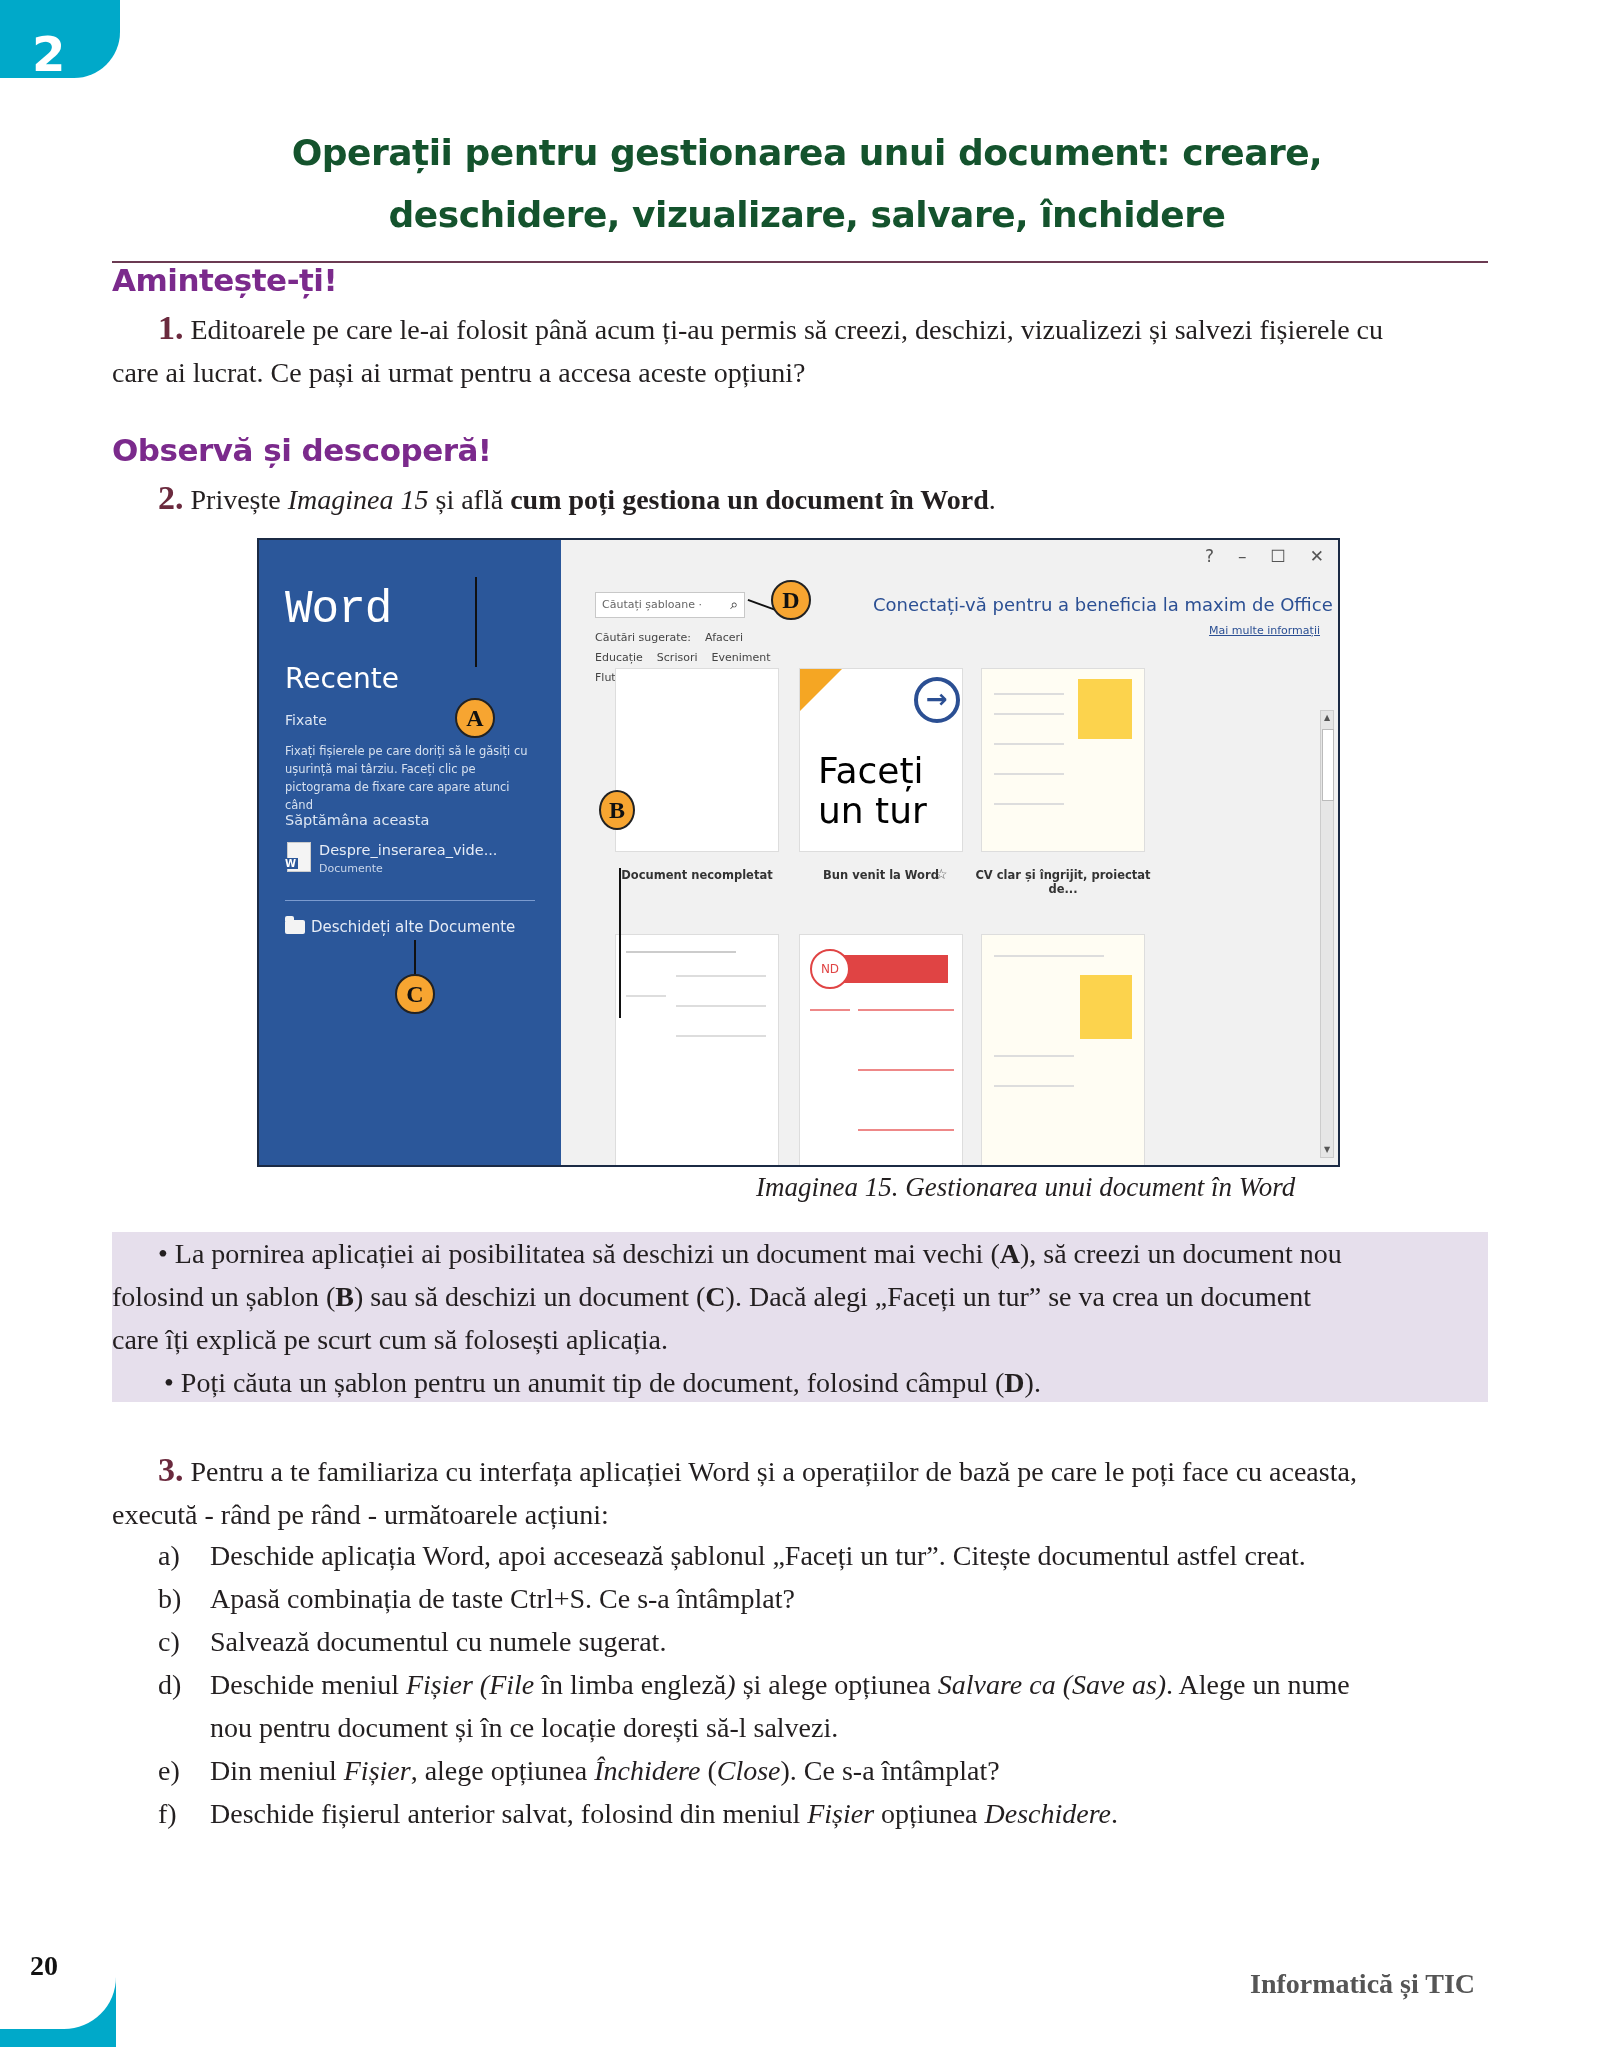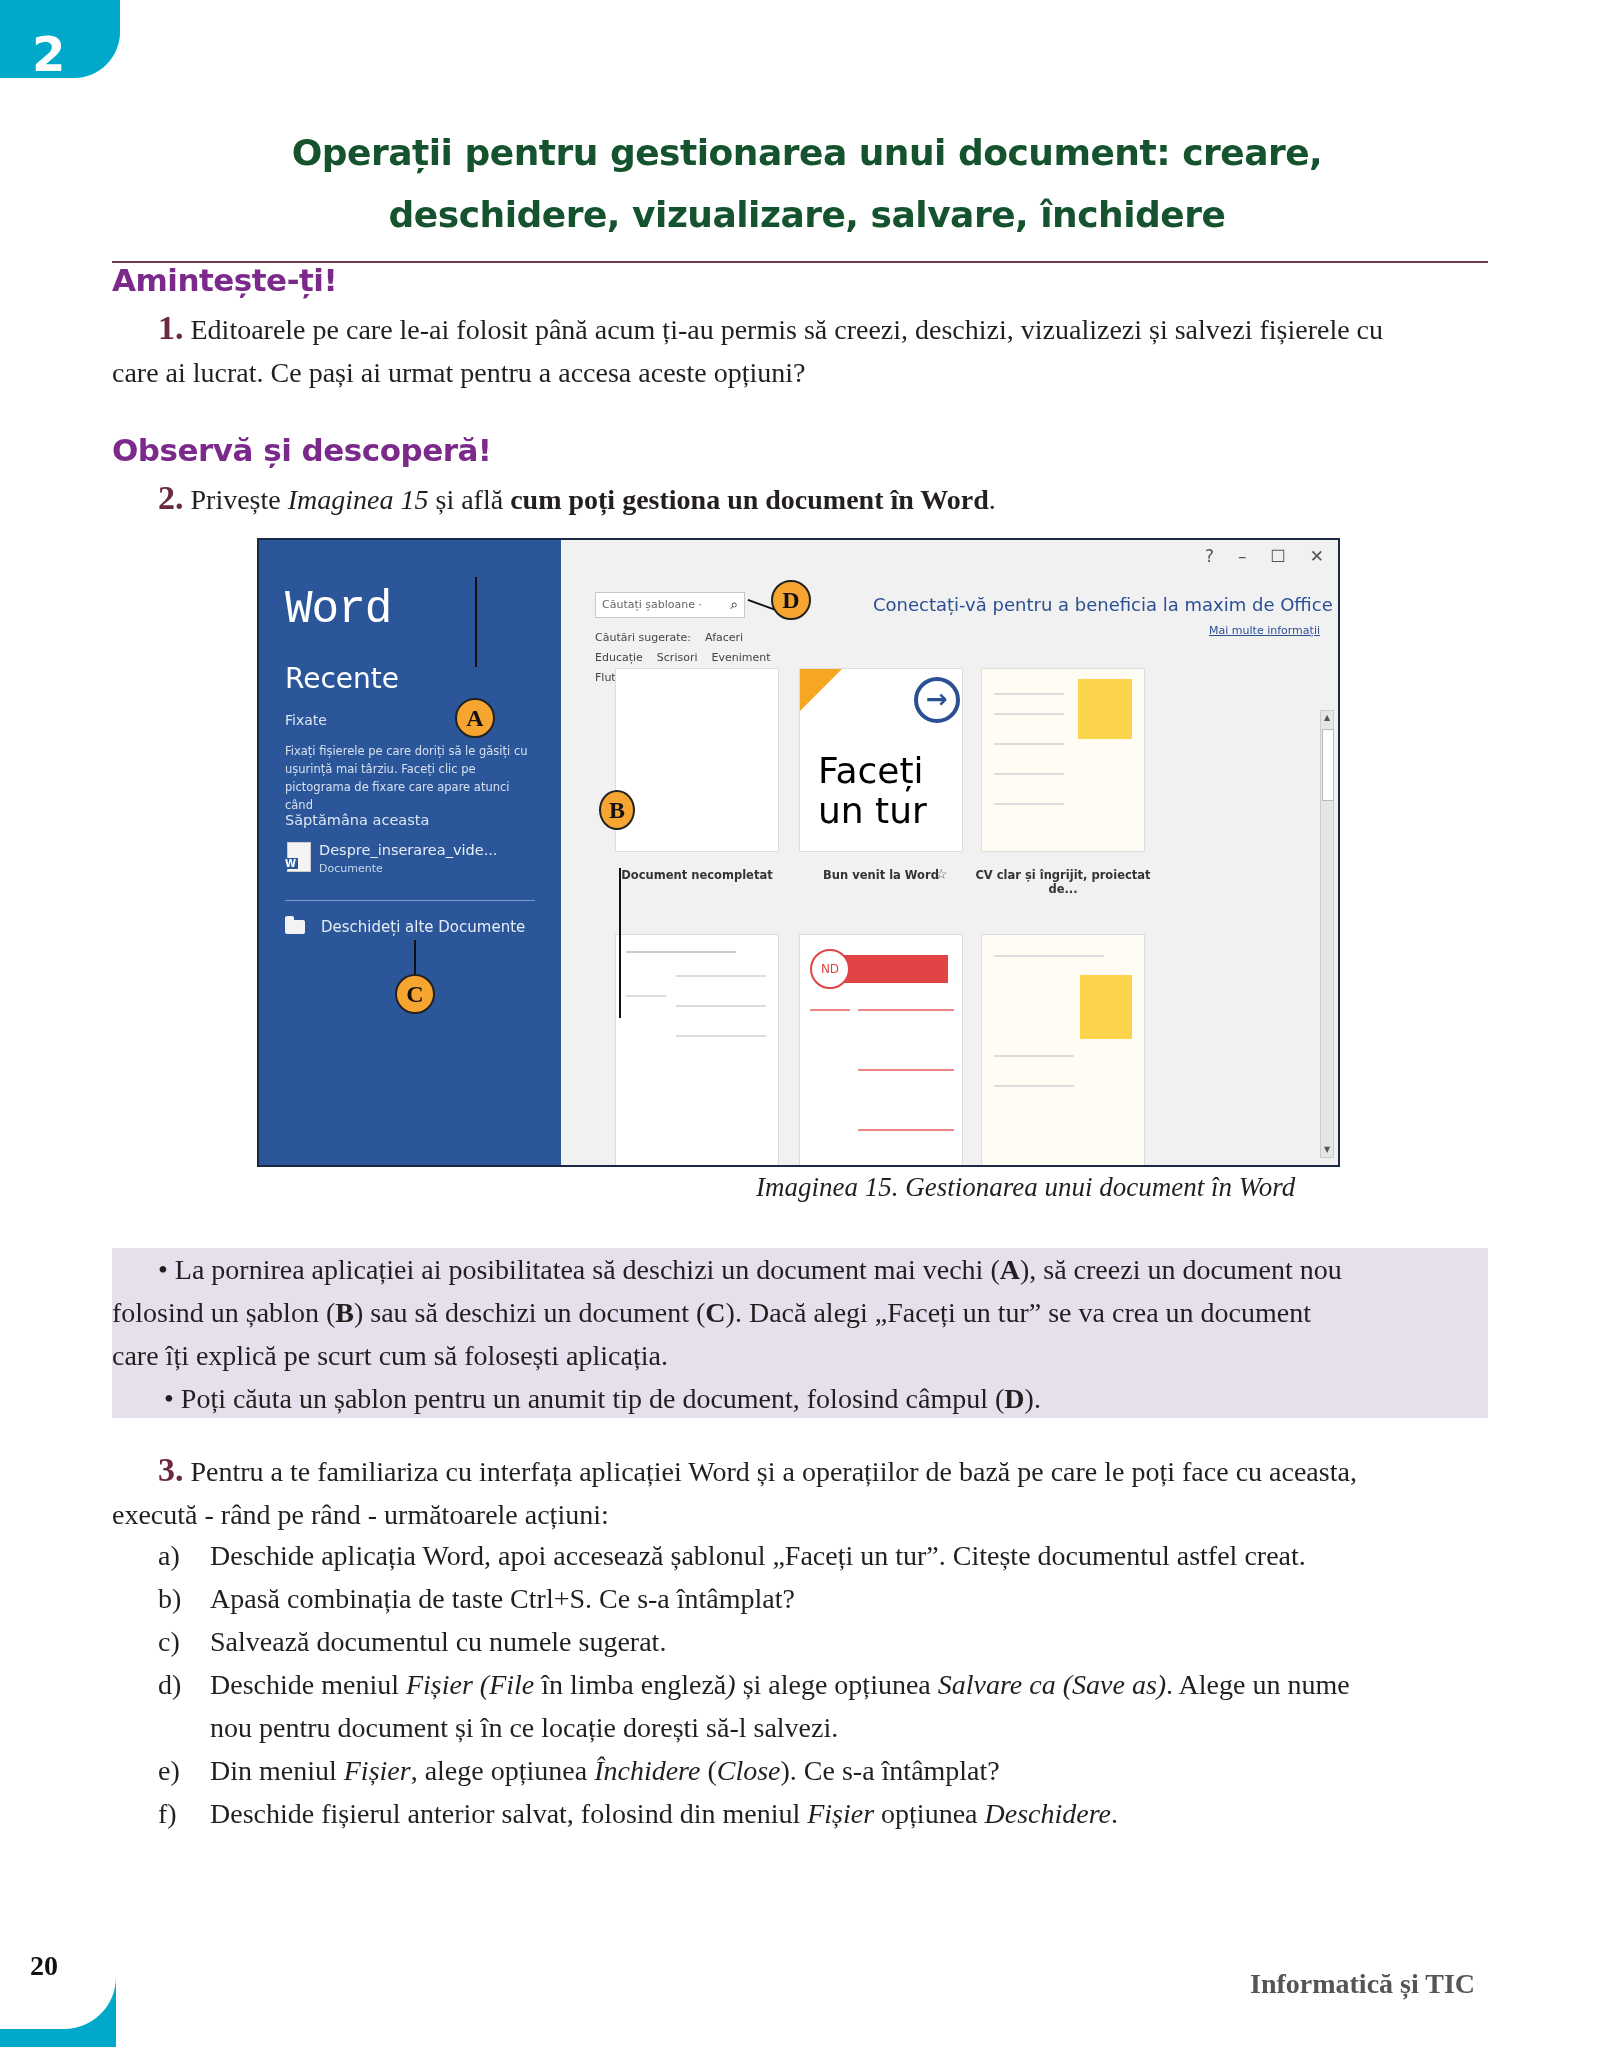--- a/index.html
+++ b/index.html
@@ -19,21 +19,21 @@
   .w-title{position:absolute;left:26px;top:44px;font-size:46px;font-weight:300;letter-spacing:-1px;font-family:Liberation Mono, monospace;}
   .w-recent{position:absolute;left:26px;top:122px;font-size:28px;color:#ffffff;}
   .w-fixate{position:absolute;left:26px;top:172px;font-size:14px;color:#dde6f3;}
   .w-desc{position:absolute;left:26px;top:202px;width:250px;font-size:11.5px;line-height:18px;color:#d6e0ef;}
   .w-week{position:absolute;left:26px;top:272px;font-size:14.5px;color:#dde6f3;}
   .w-doc-icon{position:absolute;left:28px;top:302px;width:22px;height:28px;background:#f4f4f4;border:1px solid #ccc;}
   .w-doc-icon:after{content:"W";position:absolute;left:-5px;bottom:2px;font-size:10px;font-weight:bold;color:#fff;background:#2b579a;padding:0 2px;}
   .w-doc-name{position:absolute;left:60px;top:302px;font-size:14.5px;color:#e6ecf6;}
   .w-doc-loc{position:absolute;left:60px;top:322px;font-size:11px;color:#c9d6ea;}
   .w-sep{position:absolute;left:26px;top:360px;width:250px;height:1px;background:#7b9bcf;}
-  .w-open{position:absolute;left:26px;top:378px;font-size:15px;color:#e6ecf6;display:flex;align-items:center;gap:16px;}
+  .w-open{position:absolute;left:26px;top:378px;font-size:15px;color:#e6ecf6;display:flex;align-items:center;gap:6px;}
   .folder-icon{width:20px;height:14px;background:#f3f3f3;border-radius:2px;display:inline-block;position:relative;}
   .folder-icon:before{content:"";position:absolute;left:0;top:-4px;width:9px;height:5px;background:#f3f3f3;border-radius:2px 2px 0 0;}
   .fig-right{position:absolute;left:302px;top:0;right:0;height:100%;font-family:"DejaVu Sans",sans-serif;}
   .win-ctrls{position:absolute;right:14px;top:6px;display:flex;gap:24px;font-size:17px;color:#555;}
   .search-box{position:absolute;left:34px;top:52px;width:150px;height:26px;background:#fff;border:1px solid #c8c8c8;box-sizing:border-box;font-size:11px;color:#666;padding:5px 6px;}
   .search-icon{position:absolute;right:6px;top:3px;font-size:14px;color:#333;}
   .suggest{position:absolute;left:34px;top:88px;font-size:11px;line-height:20px;color:#444;}
   .suggest span{margin-right:14px;}
   .connect{position:absolute;left:312px;top:54px;font-size:18px;color:#2b4f93;}
   .more-info{position:absolute;right:18px;top:84px;font-size:11px;color:#2b4f93;text-decoration:underline;}
@@ -45,21 +45,21 @@
   .cv-yellow{position:absolute;right:12px;top:10px;width:54px;height:60px;background:#fcd34d;}
   .line{position:absolute;height:2px;background:#ddd;}
   .red-band{position:absolute;left:38px;top:20px;width:110px;height:28px;background:#e04444;}
   .red-circle{position:absolute;left:10px;top:14px;width:36px;height:36px;border:2px solid #e04444;border-radius:50%;background:#fff;color:#e04444;font-size:12px;text-align:center;line-height:36px;}
   .scrollbar{position:absolute;right:4px;top:170px;width:14px;height:448px;background:#e6e6e6;border:1px solid #ccc;box-sizing:border-box;}
   .scroll-thumb{position:absolute;left:1px;top:18px;width:10px;height:70px;background:#fff;border:1px solid #bbb;}
   .scroll-up,.scroll-down{position:absolute;left:2px;width:8px;height:10px;font-size:8px;color:#555;text-align:center;}
   .callout{position:absolute;width:40px;height:40px;border-radius:50%;background:#f7a531;border:2px solid #222;box-sizing:border-box;font-family:"Liberation Serif",serif;font-weight:bold;font-size:24px;text-align:center;line-height:36px;color:#111;}
   .leader{position:absolute;width:2px;background:#111;}
   .caption{left:756px;top:1172px;font-style:italic;font-size:27px;color:#231f20;}
-  .note-box{left:112px;top:1232px;width:1376px;height:170px;background:#e6dfec;margin-top:16px;}
+  .note-box{left:112px;top:1232px;width:1376px;height:170px;background:#e6dfec;}
   .note{position:absolute;left:0;width:1376px;font-size:28px;line-height:43px;text-align:justify;}
   .list-item{position:absolute;left:158px;font-size:28px;line-height:43px;}
   .list-item .lbl{display:inline-block;width:52px;}
   .footer-tab{left:0;top:1975px;width:116px;height:72px;background:#00a9c9;}
   .footer-white{left:0;top:1940px;width:116px;height:89px;background:#fff;border-bottom-right-radius:52px;}
   .page-num{left:30px;top:1950px;font-weight:bold;font-size:28px;color:#111;}
   .footer-title{left:1250px;top:1968px;font-weight:bold;font-size:28px;color:#555;}
   b{font-weight:bold;}
   i{font-style:italic;}
 </style>

